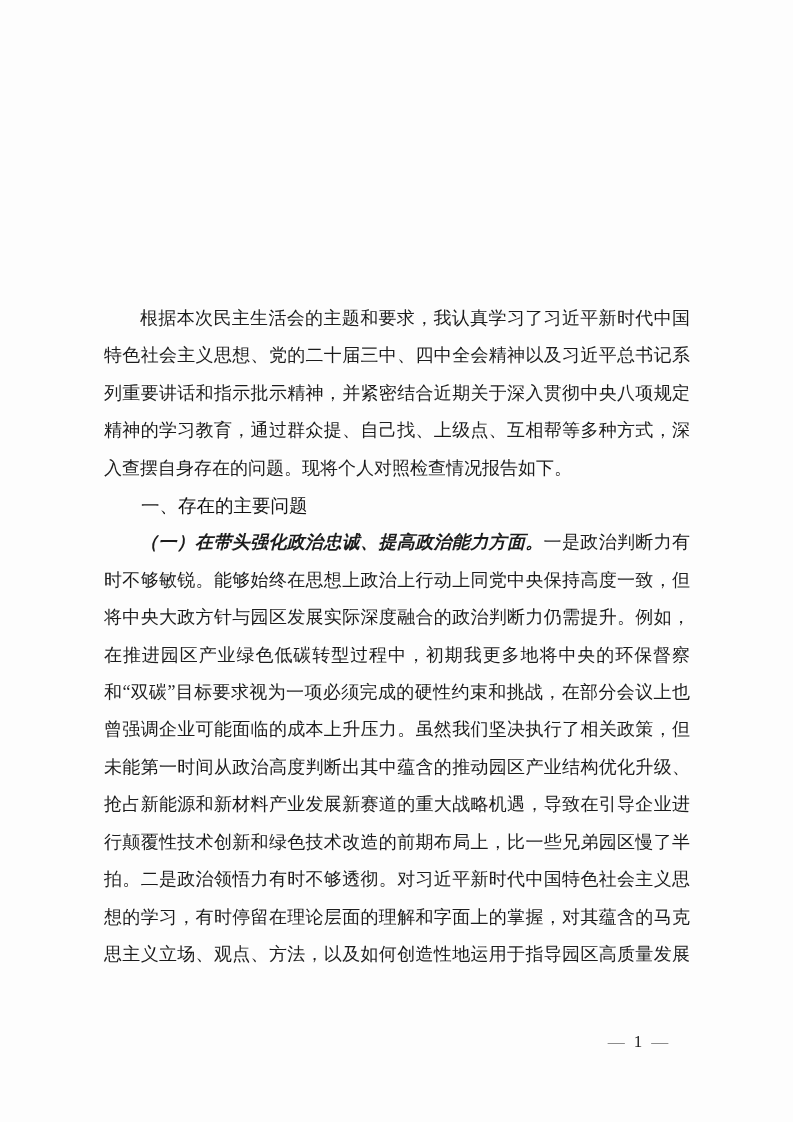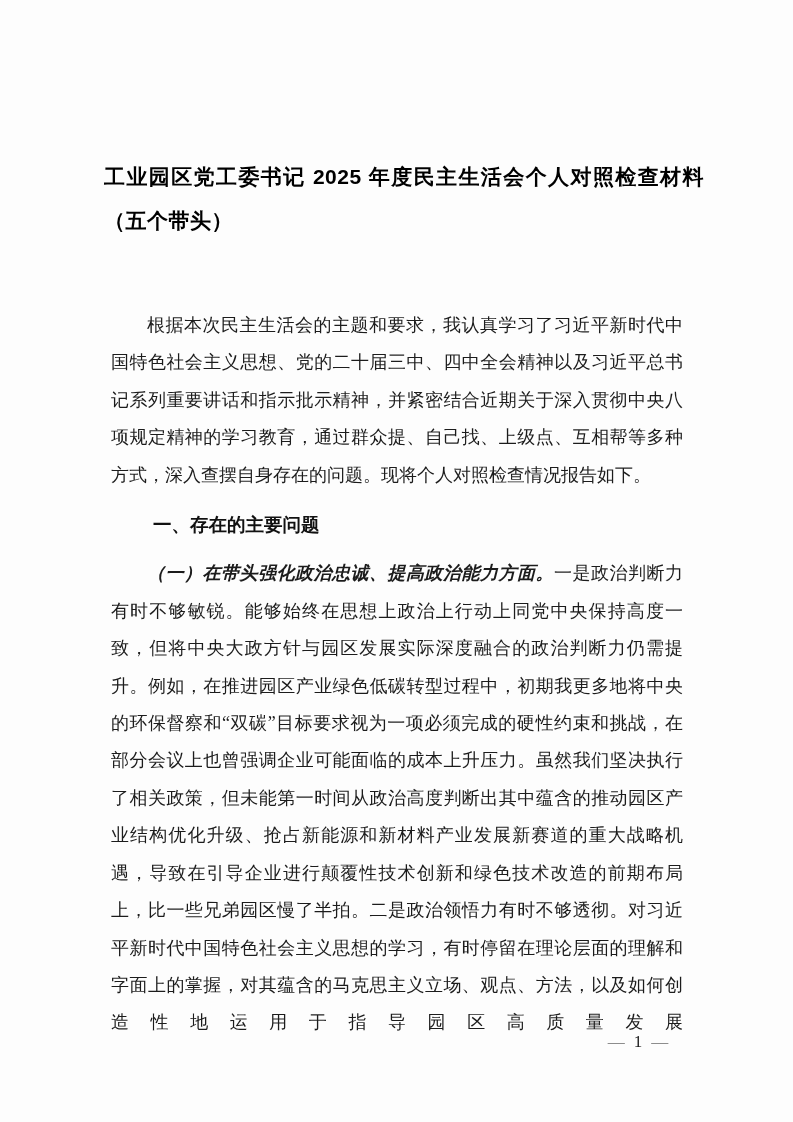--- a/index.html
+++ b/index.html
@@ -34,31 +34,31 @@
     left: 104px;
     top: 300px;
     width: 586px;
     font-family: "Liberation Serif", serif;
     font-size: 18px;
     line-height: 37.4px;
     color: #1c1c1c;
     text-align: justify;
   }
   .para {
-    margin: 7px;
+    margin: 0;
     text-indent: 2em;
   }
   .para.continues {
     
     text-align-last: justify;
   }
   .section-heading {
-    margin: 12px;
+    margin: 0;
     font-family: "Liberation Sans", sans-serif;
-    font-weight: 700;
+    font-weight: 400;
     font-size: 18.5px;
     line-height: inherit;
     color: #111111;
     text-indent: 2em;
   }
   .lead-bold {
     font-weight: 700;
     font-style: italic;
   }
   .page-footer {
@@ -79,21 +79,20 @@
   }
   .footer-num {
     color: #222222;
   }
 </style>
 </head>
 <body>
 
 <div class="page">
 
-  <h1 class="doc-title">工业园区党工委书记 2025 年度民主生活会个人对照检查材料（五个带头）</h1>
 
   <div class="body-text">
 
     <p class="para">根据本次民主生活会的主题和要求，我认真学习了习近平新时代中国特色社会主义思想、党的二十届三中、四中全会精神以及习近平总书记系列重要讲话和指示批示精神，并紧密结合近期关于深入贯彻中央八项规定精神的学习教育，通过群众提、自己找、上级点、互相帮等多种方式，深入查摆自身存在的问题。现将个人对照检查情况报告如下。</p>
 
     <h2 class="section-heading">一、存在的主要问题</h2>
 
     <p class="para continues"><span class="lead-bold">（一）在带头强化政治忠诚、提高政治能力方面。</span><span>一是政治判断力有时不够敏锐。能够始终在思想上政治上行动上同党中央保持高度一致，但将中央大政方针与园区发展实际深度融合的政治判断力仍需提升。例如，在推进园区产业绿色低碳转型过程中，初期我更多地将中央的环保督察和“双碳”目标要求视为一项必须完成的硬性约束和挑战，在部分会议上也曾强调企业可能面临的成本上升压力。虽然我们坚决执行了相关政策，但未能第一时间从政治高度判断出其中蕴含的推动园区产业结构优化升级、抢占新能源和新材料产业发展新赛道的重大战略机遇，导致在引导企业进行颠覆性技术创新和绿色技术改造的前期布局上，比一些兄弟园区慢了半拍。二是政治领悟力有时不够透彻。对习近平新时代中国特色社会主义思想的学习，有时停留在理论层面的理解和字面上的掌握，对其蕴含的马克思主义立场、观点、方法，以及如何创造性地运用于指导园区高质量发展</span></p>
 
   </div>

